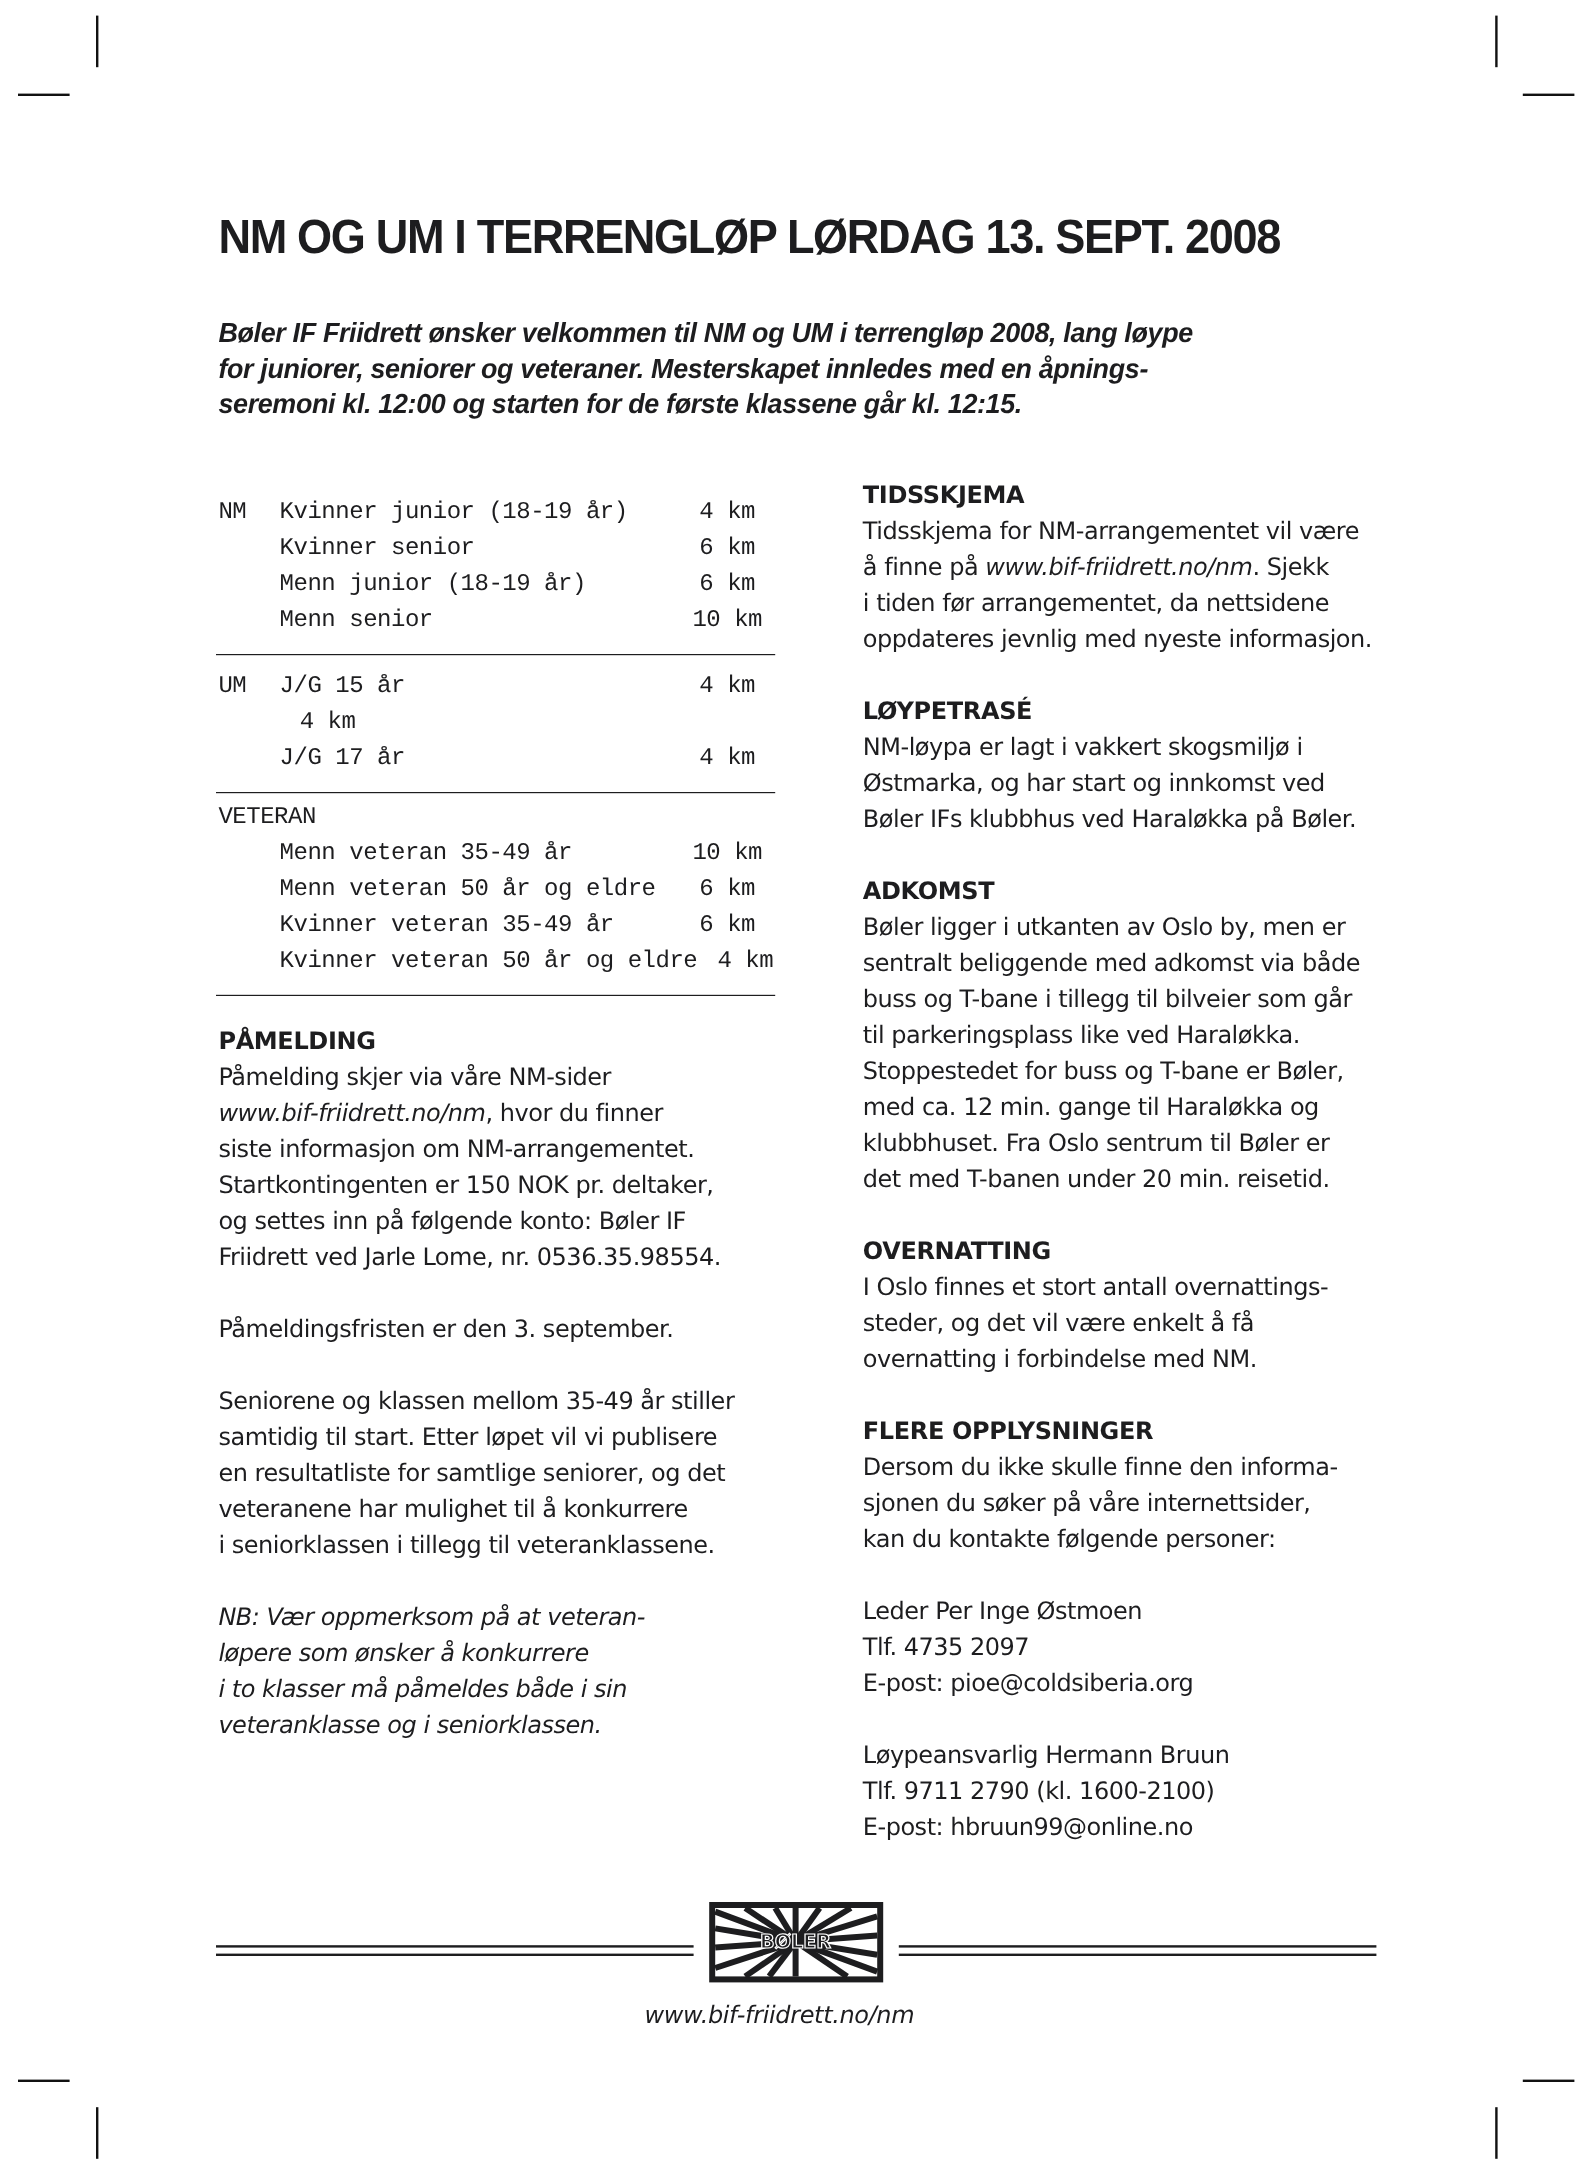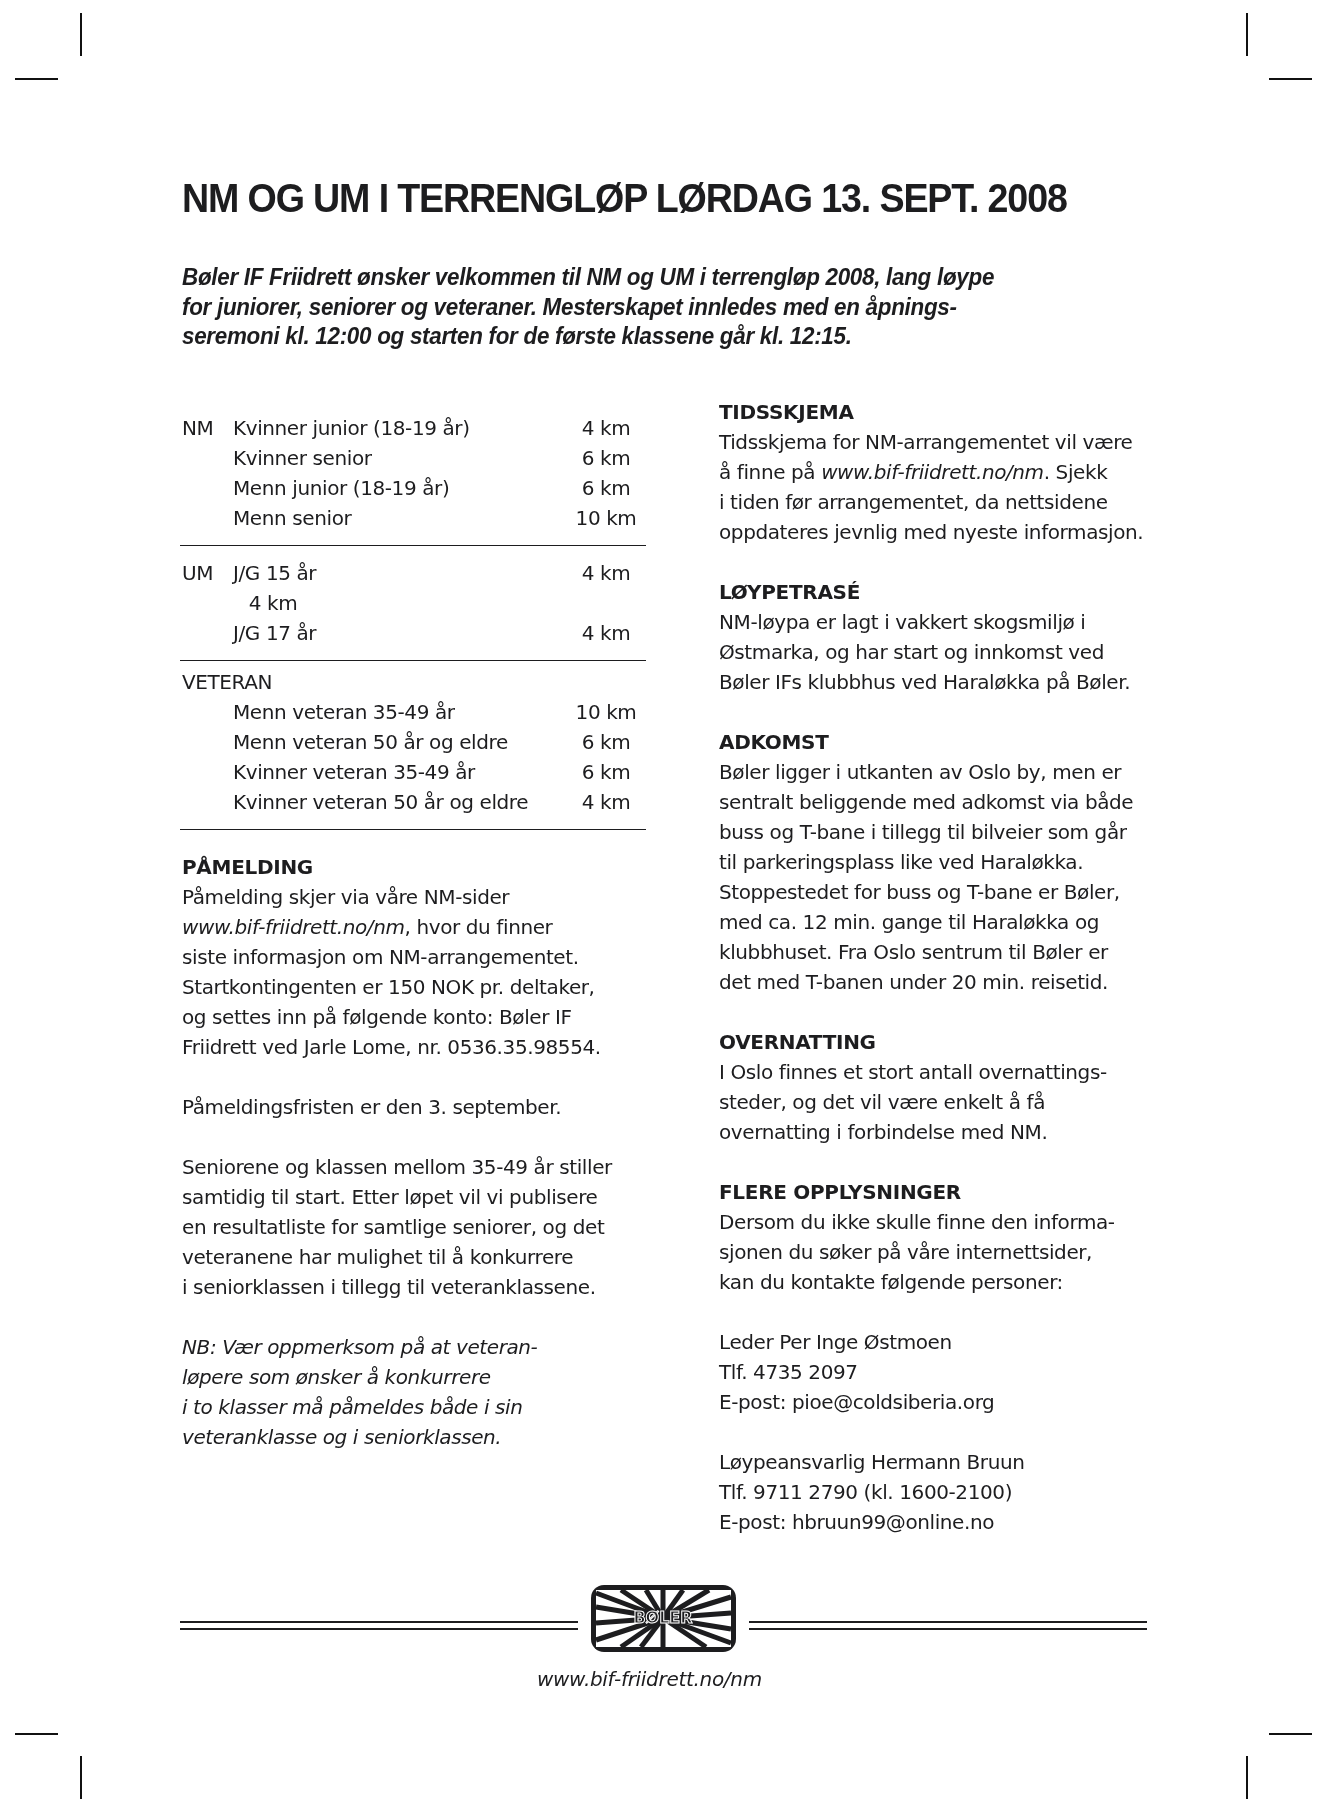--- a/index.html
+++ b/index.html
@@ -14,28 +14,28 @@
            font-size: 23px; line-height: 29.5px; letter-spacing: -0.3px; transform: scaleX(0.975); transform-origin: left top; }
   .intro div { white-space: nowrap; }
   .col { position: absolute; font-family: "DejaVu Sans", sans-serif; font-size: 20px;
          line-height: 30px; letter-spacing: -0.4px; }
   .col-left { left: 182px; top: 397px; width: 464px; }
   .col-right { left: 683px; top: 397px; width: 470px; margin-left: 36px; }
   .h { font-weight: bold; font-size: 20px; letter-spacing: -0.3px; }
   .line { white-space: nowrap; }
   .gap { height: 30px; }
   .it { font-style: italic; }
-  .dist-row { display: flex; height: 30px; white-space: nowrap; }
+  .dist-row { display: flex; height: 30px; white-space: nowrap; font-family: Liberation Mono, monospace; }
   .dist-group { width: 51px; flex: none; }
   .dist-label { flex: 1; }
   .dist-val { flex: none; text-align: center; width: 80px; }
   .rule { height: 0; border-top: 1.5px solid #1d1d1f; margin: 12px 0 12px -2px; width: 466px; }
   .drule { position: absolute; height: 2px; background: #1d1d1f; }
   .logo { position: absolute; left: 591px; top: 1585px; width: 145px; height: 67px;
-          background: #1d1d1f; border-radius: 13px; }
+          background: #1d1d1f; border-radius: 0; }
   .footer-url { position: absolute; left: 537px; top: 1667px; font-style: italic;
                 font-size: 20px; letter-spacing: -0.3px; white-space: nowrap; }
 </style>
 </head>
 <body>
 
 <div class="crop" style="left:80px;top:13px;width:1.5px;height:43px;"></div>
 <div class="crop" style="left:15px;top:78px;width:43px;height:1.5px;"></div>
 <div class="crop" style="left:1246px;top:13px;width:1.5px;height:43px;"></div>
 <div class="crop" style="left:1269px;top:78px;width:43px;height:1.5px;"></div>

